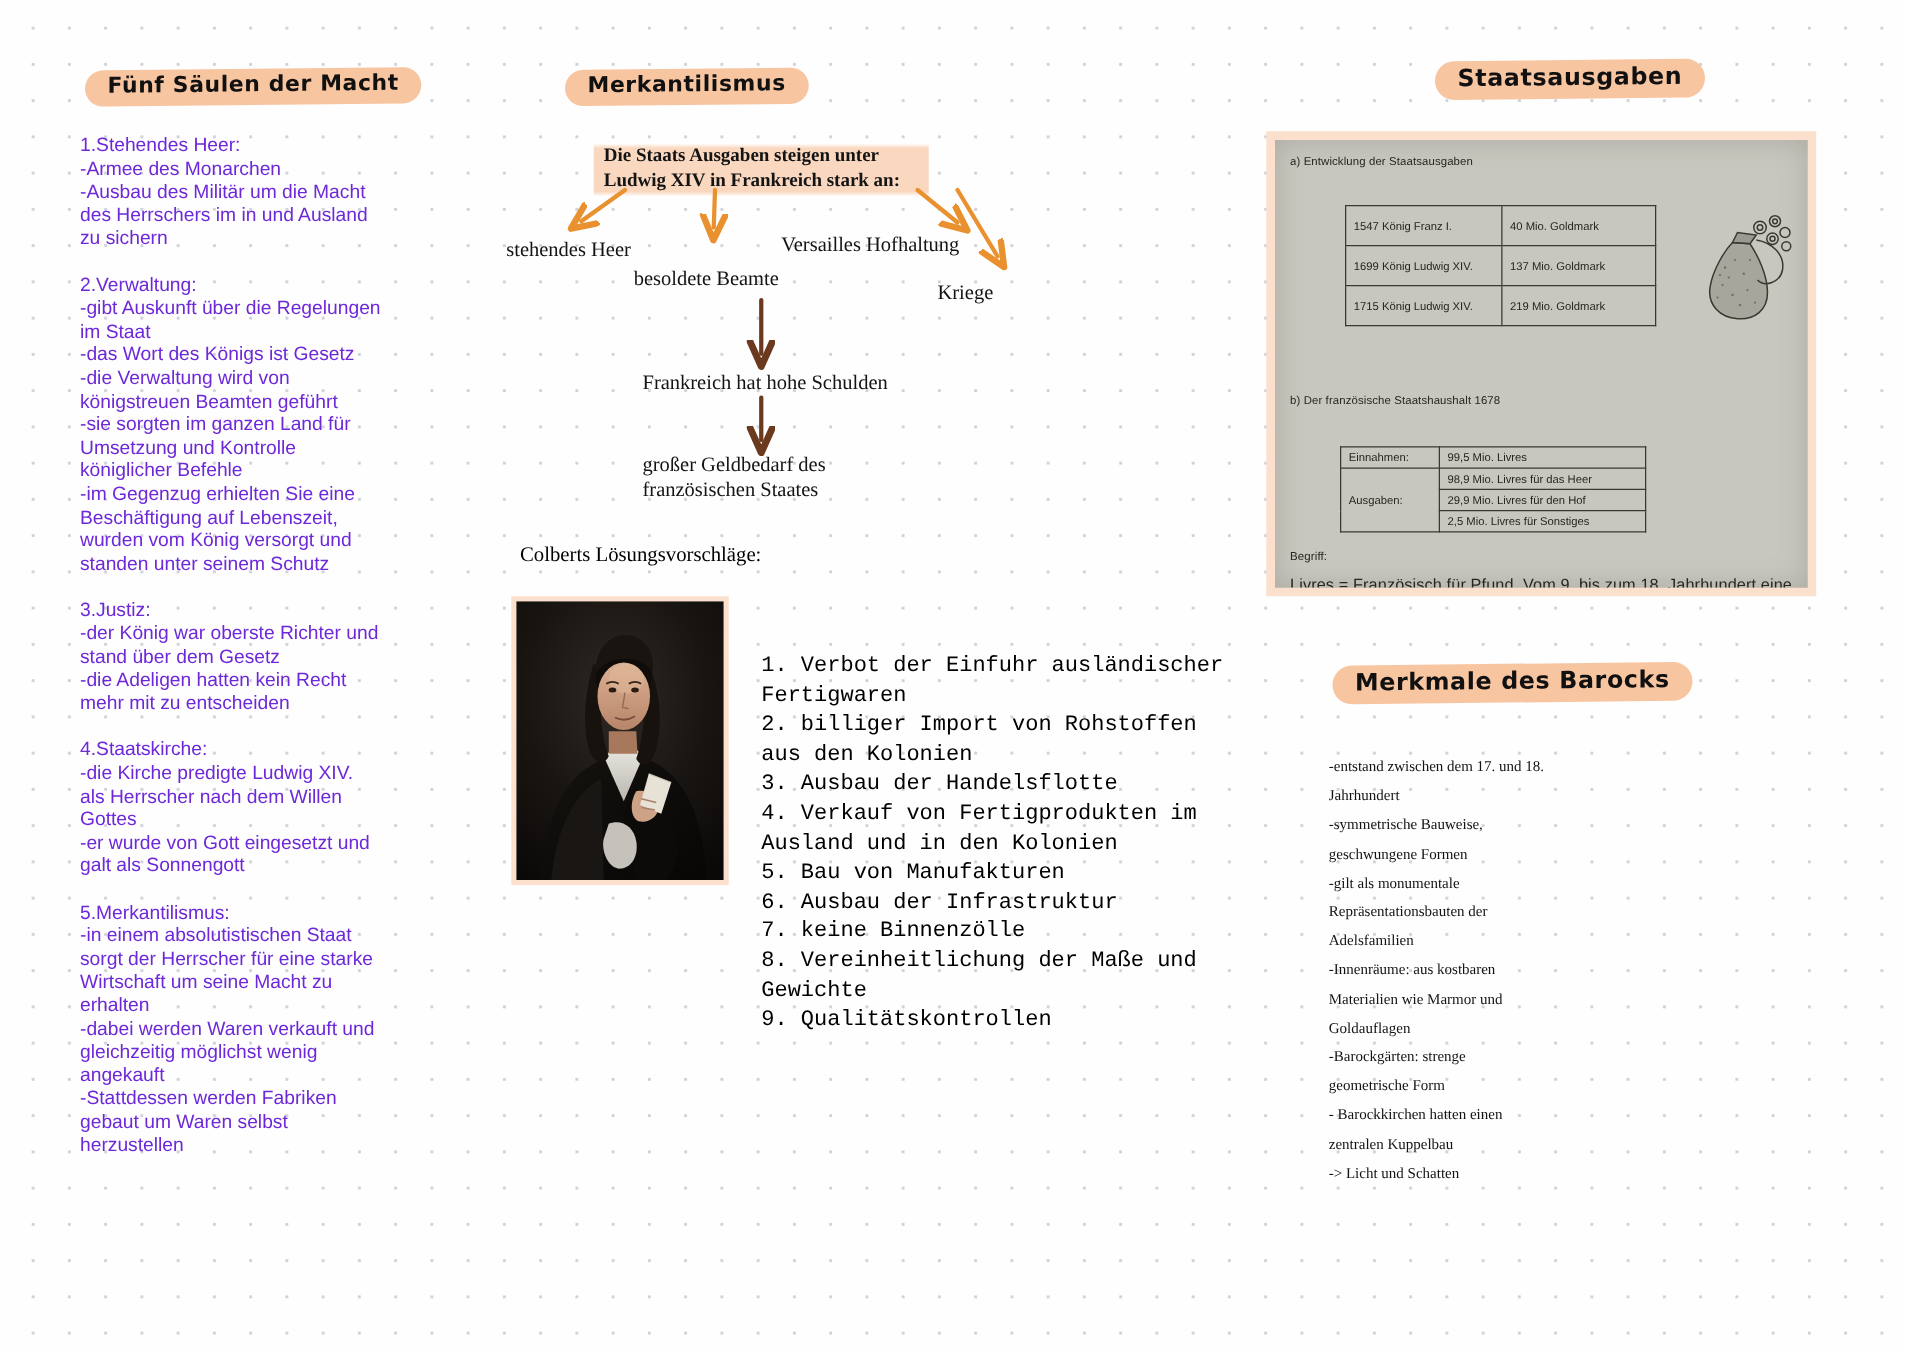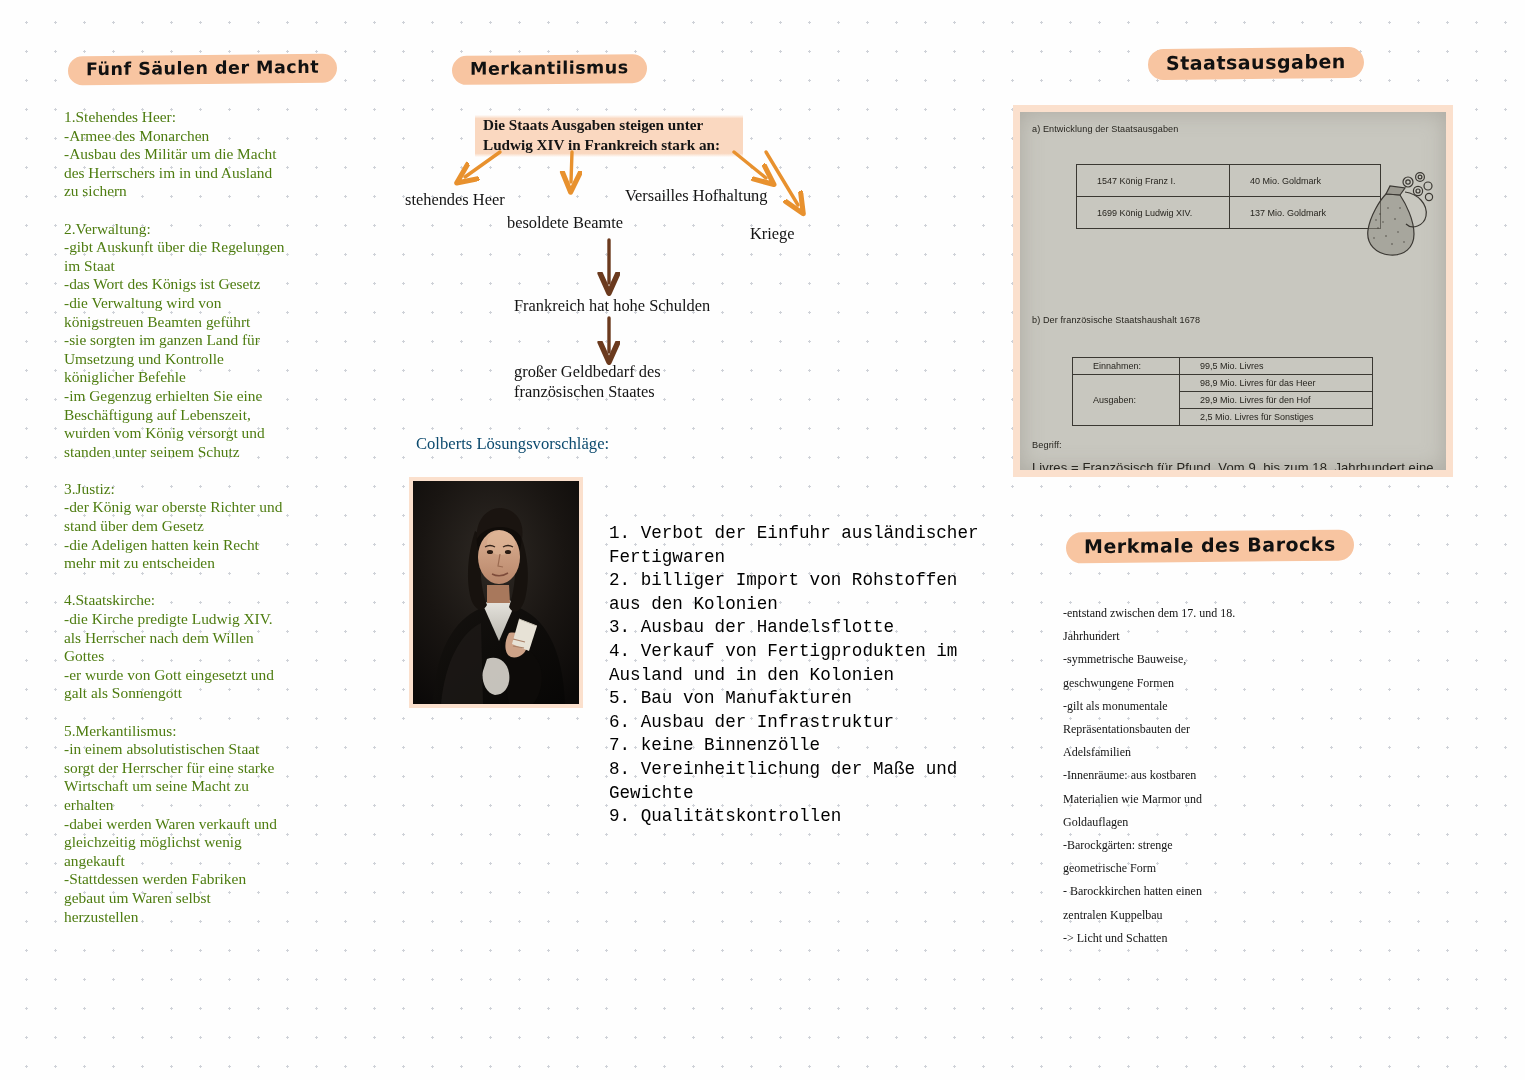--- a/index.html
+++ b/index.html
@@ -42,22 +42,22 @@
     color: #111111;
     white-space: nowrap;
     letter-spacing: 0.5px;
     line-height: 1.1;
     transform: skewY(-0.6deg);
   }
 
   
   .body-text {
     position: absolute;
-    font-family: Liberation Serif, serif;
-    color: #4d7c0f;
+    font-family: Liberation Sans, sans-serif;
+    color: #6d28d9;
     white-space: pre-line;
   }
 
   #col1-text {
     left: 64px;
     top: 108px;
     width: 290px;
     font-size: 15.4px;
     line-height: 18.6px;
   }
@@ -83,21 +83,21 @@
     color: #141414;
     white-space: pre-line;
     line-height: 20px;
   }
 
   #colberts-label {
     position: absolute;
     left: 416px;
     top: 434px;
     font-size: 16.6px;
-    color: #0c4a6e;
+    color: #000000;
     font-family: "Liberation Serif", serif;
   }
 
   
   #portrait-frame {
     position: absolute;
     left: 409px;
     top: 477px;
     width: 174px;
     height: 231px;
@@ -152,21 +152,21 @@
     color: #27251f;
   }
   table.scan-table {
     position: absolute;
     border-collapse: collapse;
     font-size: 9.0px;
     color: #27251f;
   }
   table.scan-table td {
     border: 1px solid #3a3832;
-    padding: 3px 20px;
+    padding: 3px 6px;
     vertical-align: middle;
   }
   #table-a { left: 56px; top: 52px; }
   #table-a td.ya { width: 112px; height: 25px; }
   #table-a td.vb { width: 110px; }
   #table-b { left: 52px; top: 245px; }
   #table-b td.lb { width: 66px; }
   #table-b td.rb { width: 152px; }
 
   #moneybag {
@@ -363,20 +363,24 @@
 
       <table class="scan-table" id="table-a">
         <tbody>
           <tr>
             <td class="ya">1547 König Franz I.</td>
             <td class="vb">40 Mio. Goldmark</td>
           </tr>
           <tr>
             <td class="ya">1699 König Ludwig XIV.</td>
             <td class="vb">137 Mio. Goldmark</td>
+          </tr>
+          <tr>
+            <td class="ya">1715 König Ludwig XIV.</td>
+            <td class="vb">219 Mio. Goldmark</td>
           </tr>
         </tbody>
       </table>
 
       <svg id="moneybag" viewBox="0 0 92 98">
         <g stroke="#3b3833" fill="none" stroke-width="1.2">
           <path d="M36 30 C30 36 20 52 18 66 C16 80 26 90 40 91 C54 92 64 84 64 70 C64 56 56 40 50 31 Z" fill="#8d8a82" fill-opacity="0.55"></path>
           <path d="M36 30 L50 31 L55 24 L40 22 Z" fill="#7d7a72" fill-opacity="0.6"></path>
           <path d="M55 28 C68 30 78 40 76 52 C74 62 62 66 56 60"></path>
           <circle cx="58" cy="18" r="5"></circle>

